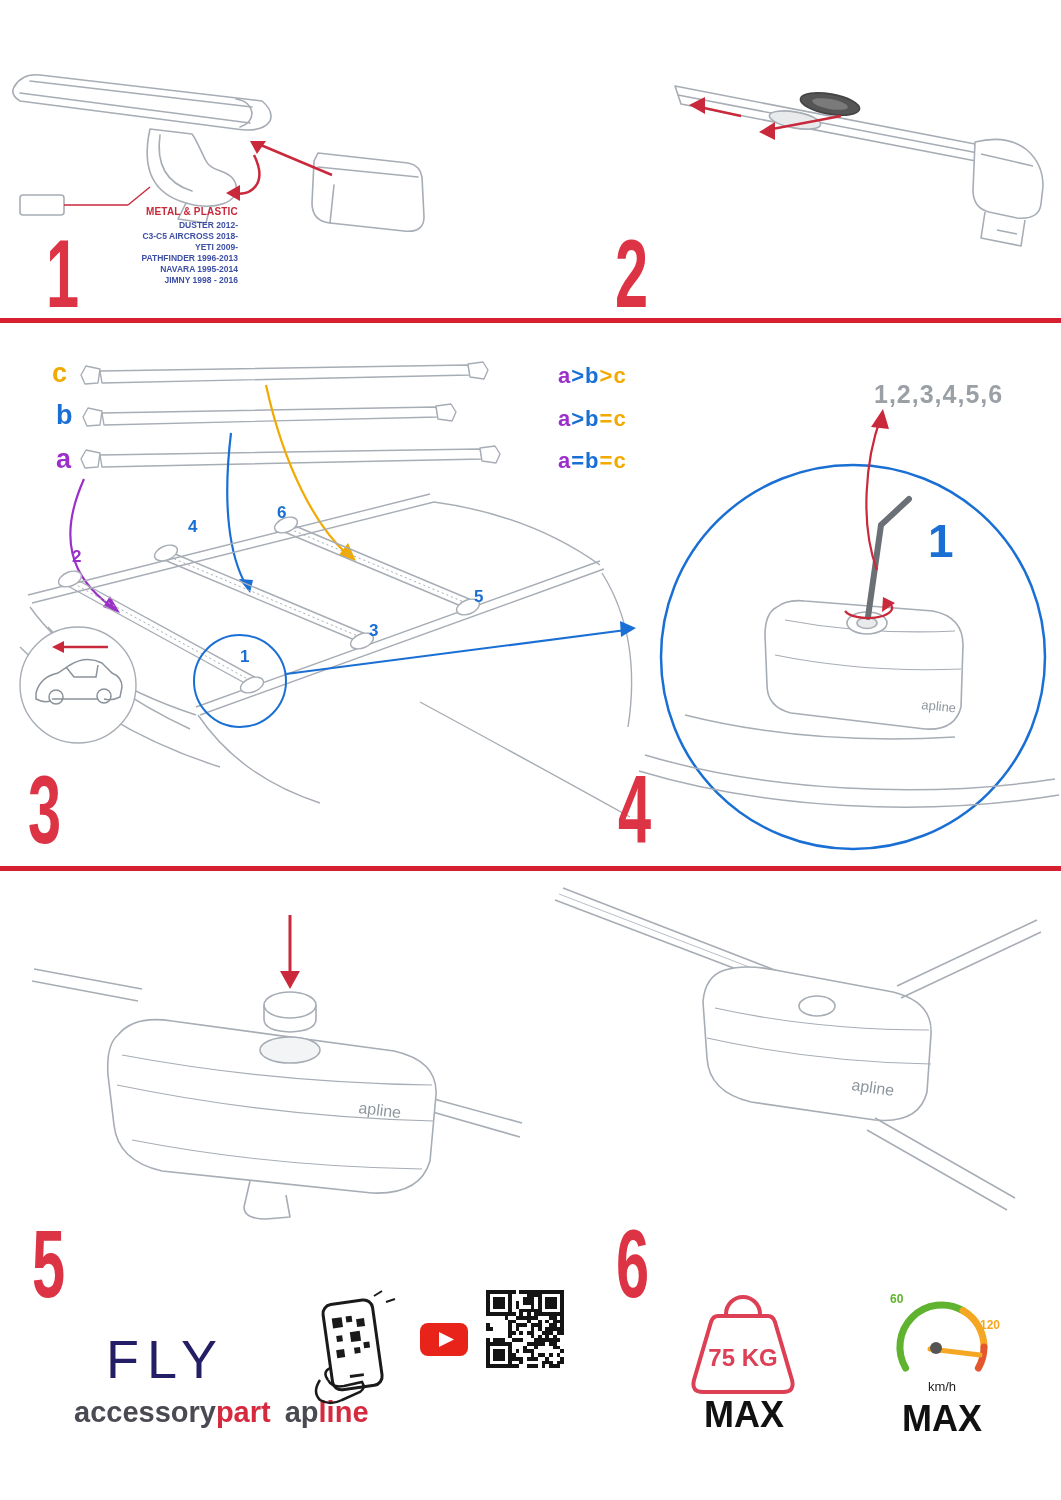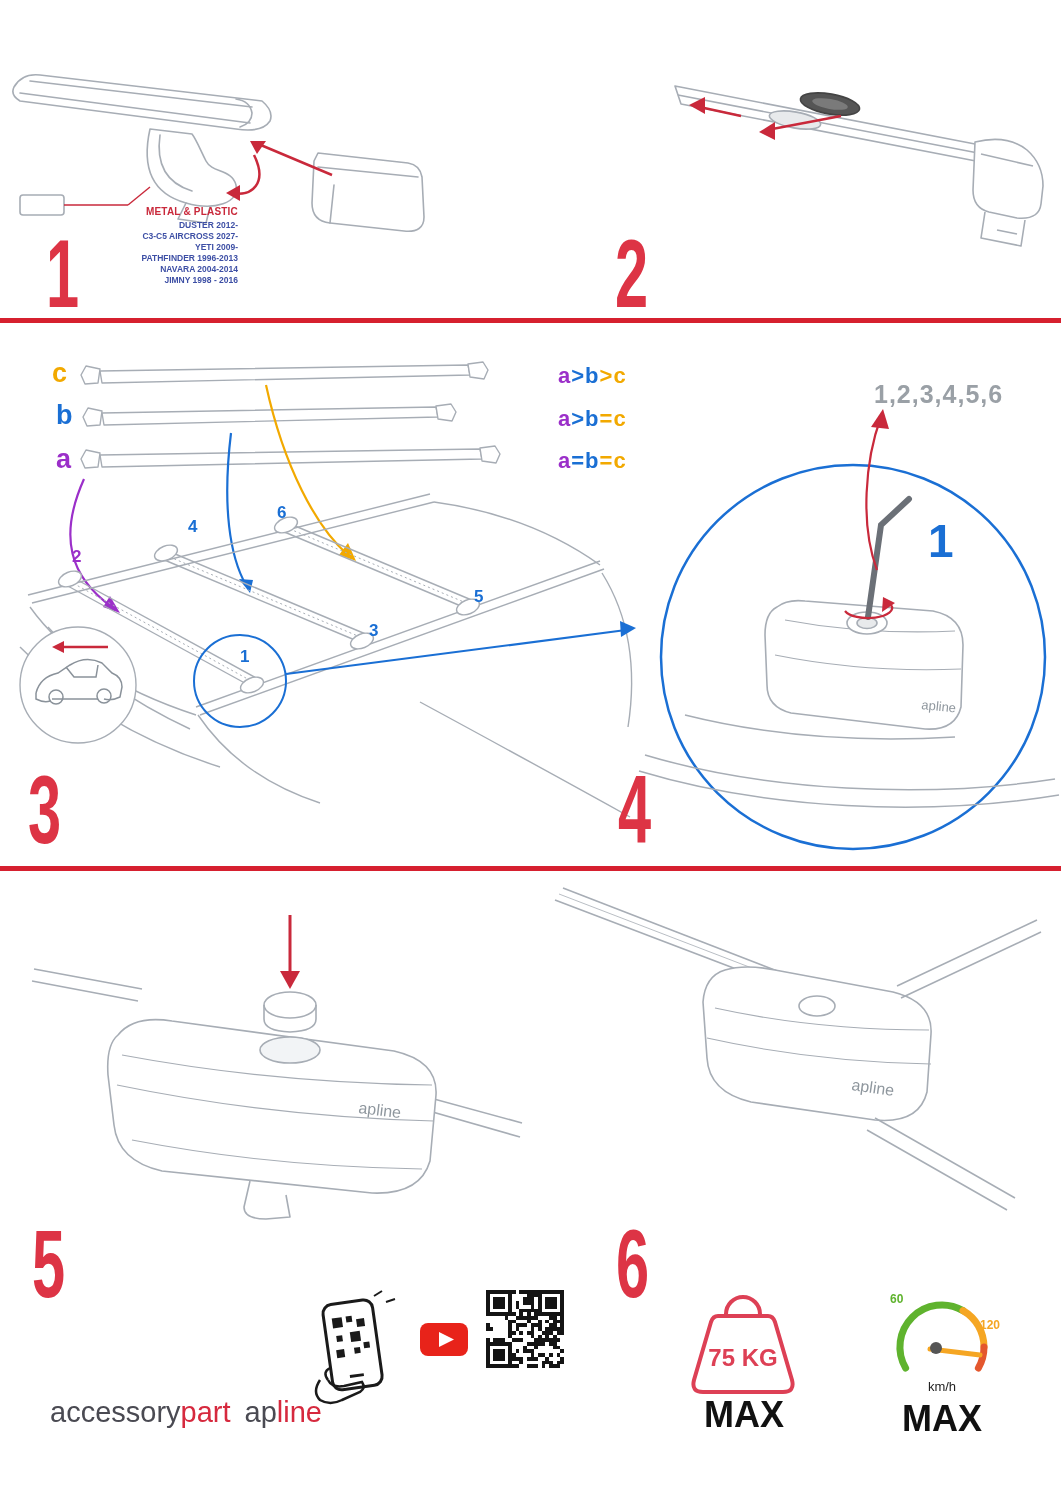--- a/index.html
+++ b/index.html
@@ -8,21 +8,21 @@
   .stepnum{position:absolute;font-weight:700;font-size:96px;line-height:.88;color:#dd3445;transform:scaleX(.62);transform-origin:left top;letter-spacing:-2px;}
   .meta-label{position:absolute;left:88px;top:206px;width:150px;text-align:right;font-size:10px;font-weight:700;color:#c9293b;letter-spacing:.2px;}
   .models{position:absolute;left:70px;top:220px;width:168px;text-align:right;color:#3d4fa5;font-size:8.5px;font-weight:700;line-height:11px;}
   .bar-letter{position:absolute;font-size:27px;font-weight:700;line-height:1;}
   .formula{position:absolute;left:558px;font-size:22px;font-weight:700;letter-spacing:1px;}
   .fa{color:#9b2fc9}.fb{color:#1a6fd4}.fc{color:#f2a900}.fop1{color:#1a6fd4}.fop2{color:#f2a900}
   .posnum{position:absolute;font-size:17px;font-weight:700;color:#1a6fd4;line-height:1;}
   .seq{position:absolute;left:874px;top:380px;font-size:25px;font-weight:700;color:#9aa0a6;letter-spacing:1px;}
   .bigone{position:absolute;left:928px;top:514px;font-size:46px;font-weight:700;color:#1a6fd4;}
   .fly{position:absolute;left:106px;top:1328px;font-size:54px;letter-spacing:8px;color:#241e66;}
-  .brandline{position:absolute;left:50px;top:1396px;font-size:29px;font-weight:400;color:#4a4a52;}
+  .brandline{position:absolute;left:74px;top:1396px;font-size:29px;font-weight:700;color:#4a4a52;}
   .brandline .red{color:#d6293e;}
   .brandline .gap{display:inline-block;width:14px;}
   .maxlabel{position:absolute;text-align:center;font-size:36px;font-weight:700;color:#111;}
   #qr{position:absolute;left:486px;top:1290px;width:78px;height:78px;background:#fff;}
   #qr i{position:absolute;background:#141414;}
   svg{position:absolute;overflow:visible;}
   svg text{font-family:"Liberation Sans",sans-serif;}
 </style>
 </head>
 <body>
@@ -50,24 +50,24 @@
       <path d="M128,170 L150,152" stroke-width="1.4"></path>
     </g>
     <g fill="#c9293b" stroke="none">
       <polygon points="250,106 266,106 257,119"></polygon>
       <polygon points="226,158 240,150 240,166"></polygon>
     </g>
   </svg>
   <div class="meta-label">METAL &amp; PLASTIC</div>
   <div class="models">
     <div>DUSTER 2012-</div>
-    <div>C3-C5 AIRCROSS 2027-</div>
+    <div>C3-C5 AIRCROSS 2018-</div>
     <div>YETI 2009-</div>
     <div>PATHFINDER 1996-2013</div>
-    <div>NAVARA 2004-2014</div>
+    <div>NAVARA 1995-2014</div>
     <div>JIMNY 1998 - 2016</div>
   </div>
   <div class="stepnum" style="left:46px;top:232px">1</div>
 
   <svg style="left:645px;top:42px" width="416" height="250" viewBox="0 0 416 250">
     <g stroke="#a7adb5" stroke-width="1.6" fill="#fff" stroke-linejoin="round">
       <path d="M30,44 L330,102 L336,120 L36,62 Z"></path>
       <path d="M33,53 L333,111" fill="none"></path>
       <ellipse cx="150" cy="78" rx="26" ry="8" transform="rotate(10 150 78)" fill="#e8eaec"></ellipse>
       <g transform="rotate(10 185 62)">
@@ -245,20 +245,21 @@
       <path d="M170,130 Q270,152 384,152" stroke-width="1.1" fill="none"></path>
       <path d="M330,240 L470,320" fill="none"></path>
       <path d="M322,252 L462,332" fill="none"></path>
       <path d="M352,108 L492,42" fill="none"></path>
       <path d="M356,120 L496,54" fill="none"></path>
     </g>
     <text x="306" y="212" font-size="16" fill="#8f979e" transform="rotate(8 306 212)">apline</text>
   </svg>
   <div class="stepnum" style="left:616px;top:1222px">6</div>
 
+  <div class="fly">FLY</div>
   <div class="brandline">
     <span>accessory</span><span class="red">part</span><span class="gap"></span><span>ap</span><span class="red">line</span>
   </div>
 
   <svg style="left:308px;top:1288px" width="92" height="122" viewBox="0 0 92 122">
     <g transform="rotate(-8 44 60)">
       <rect x="20" y="14" width="50" height="86" rx="9" fill="#fff" stroke="#1a1a1a" stroke-width="3"></rect>
       <g fill="#1a1a1a">
         <rect x="28" y="28" width="10" height="10"></rect>
           <rect x="42" y="28" width="6" height="6"></rect>

